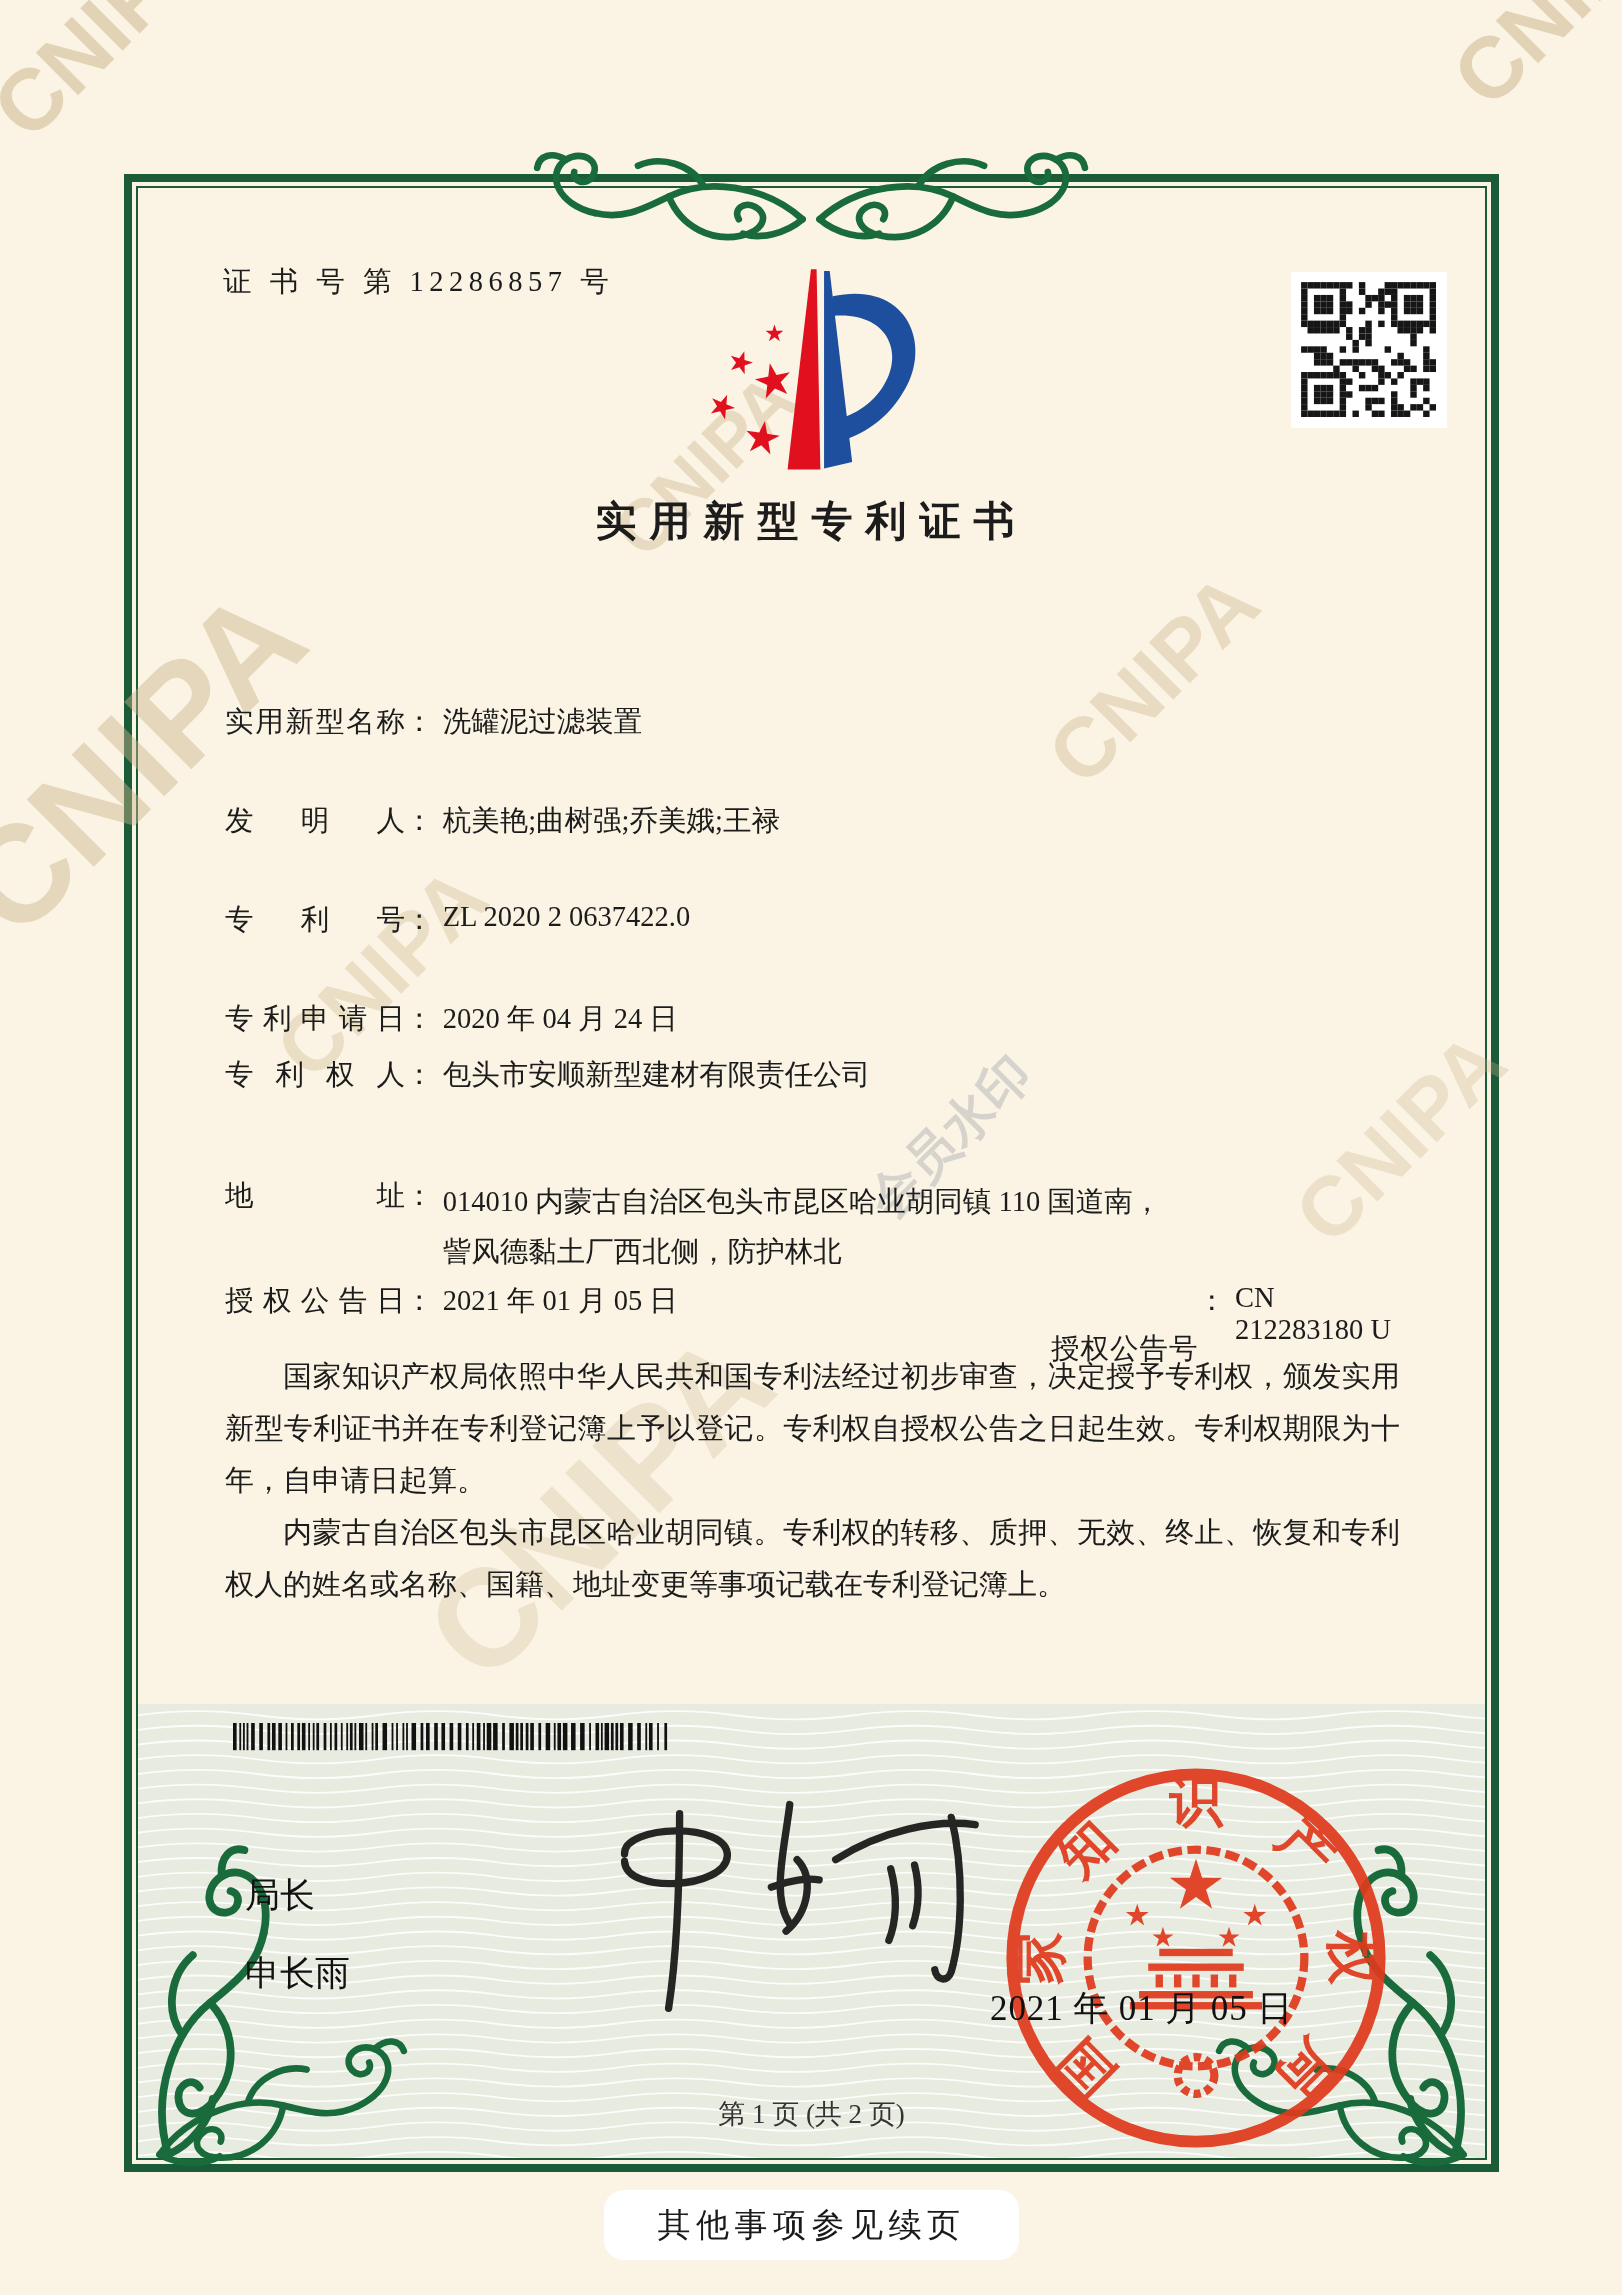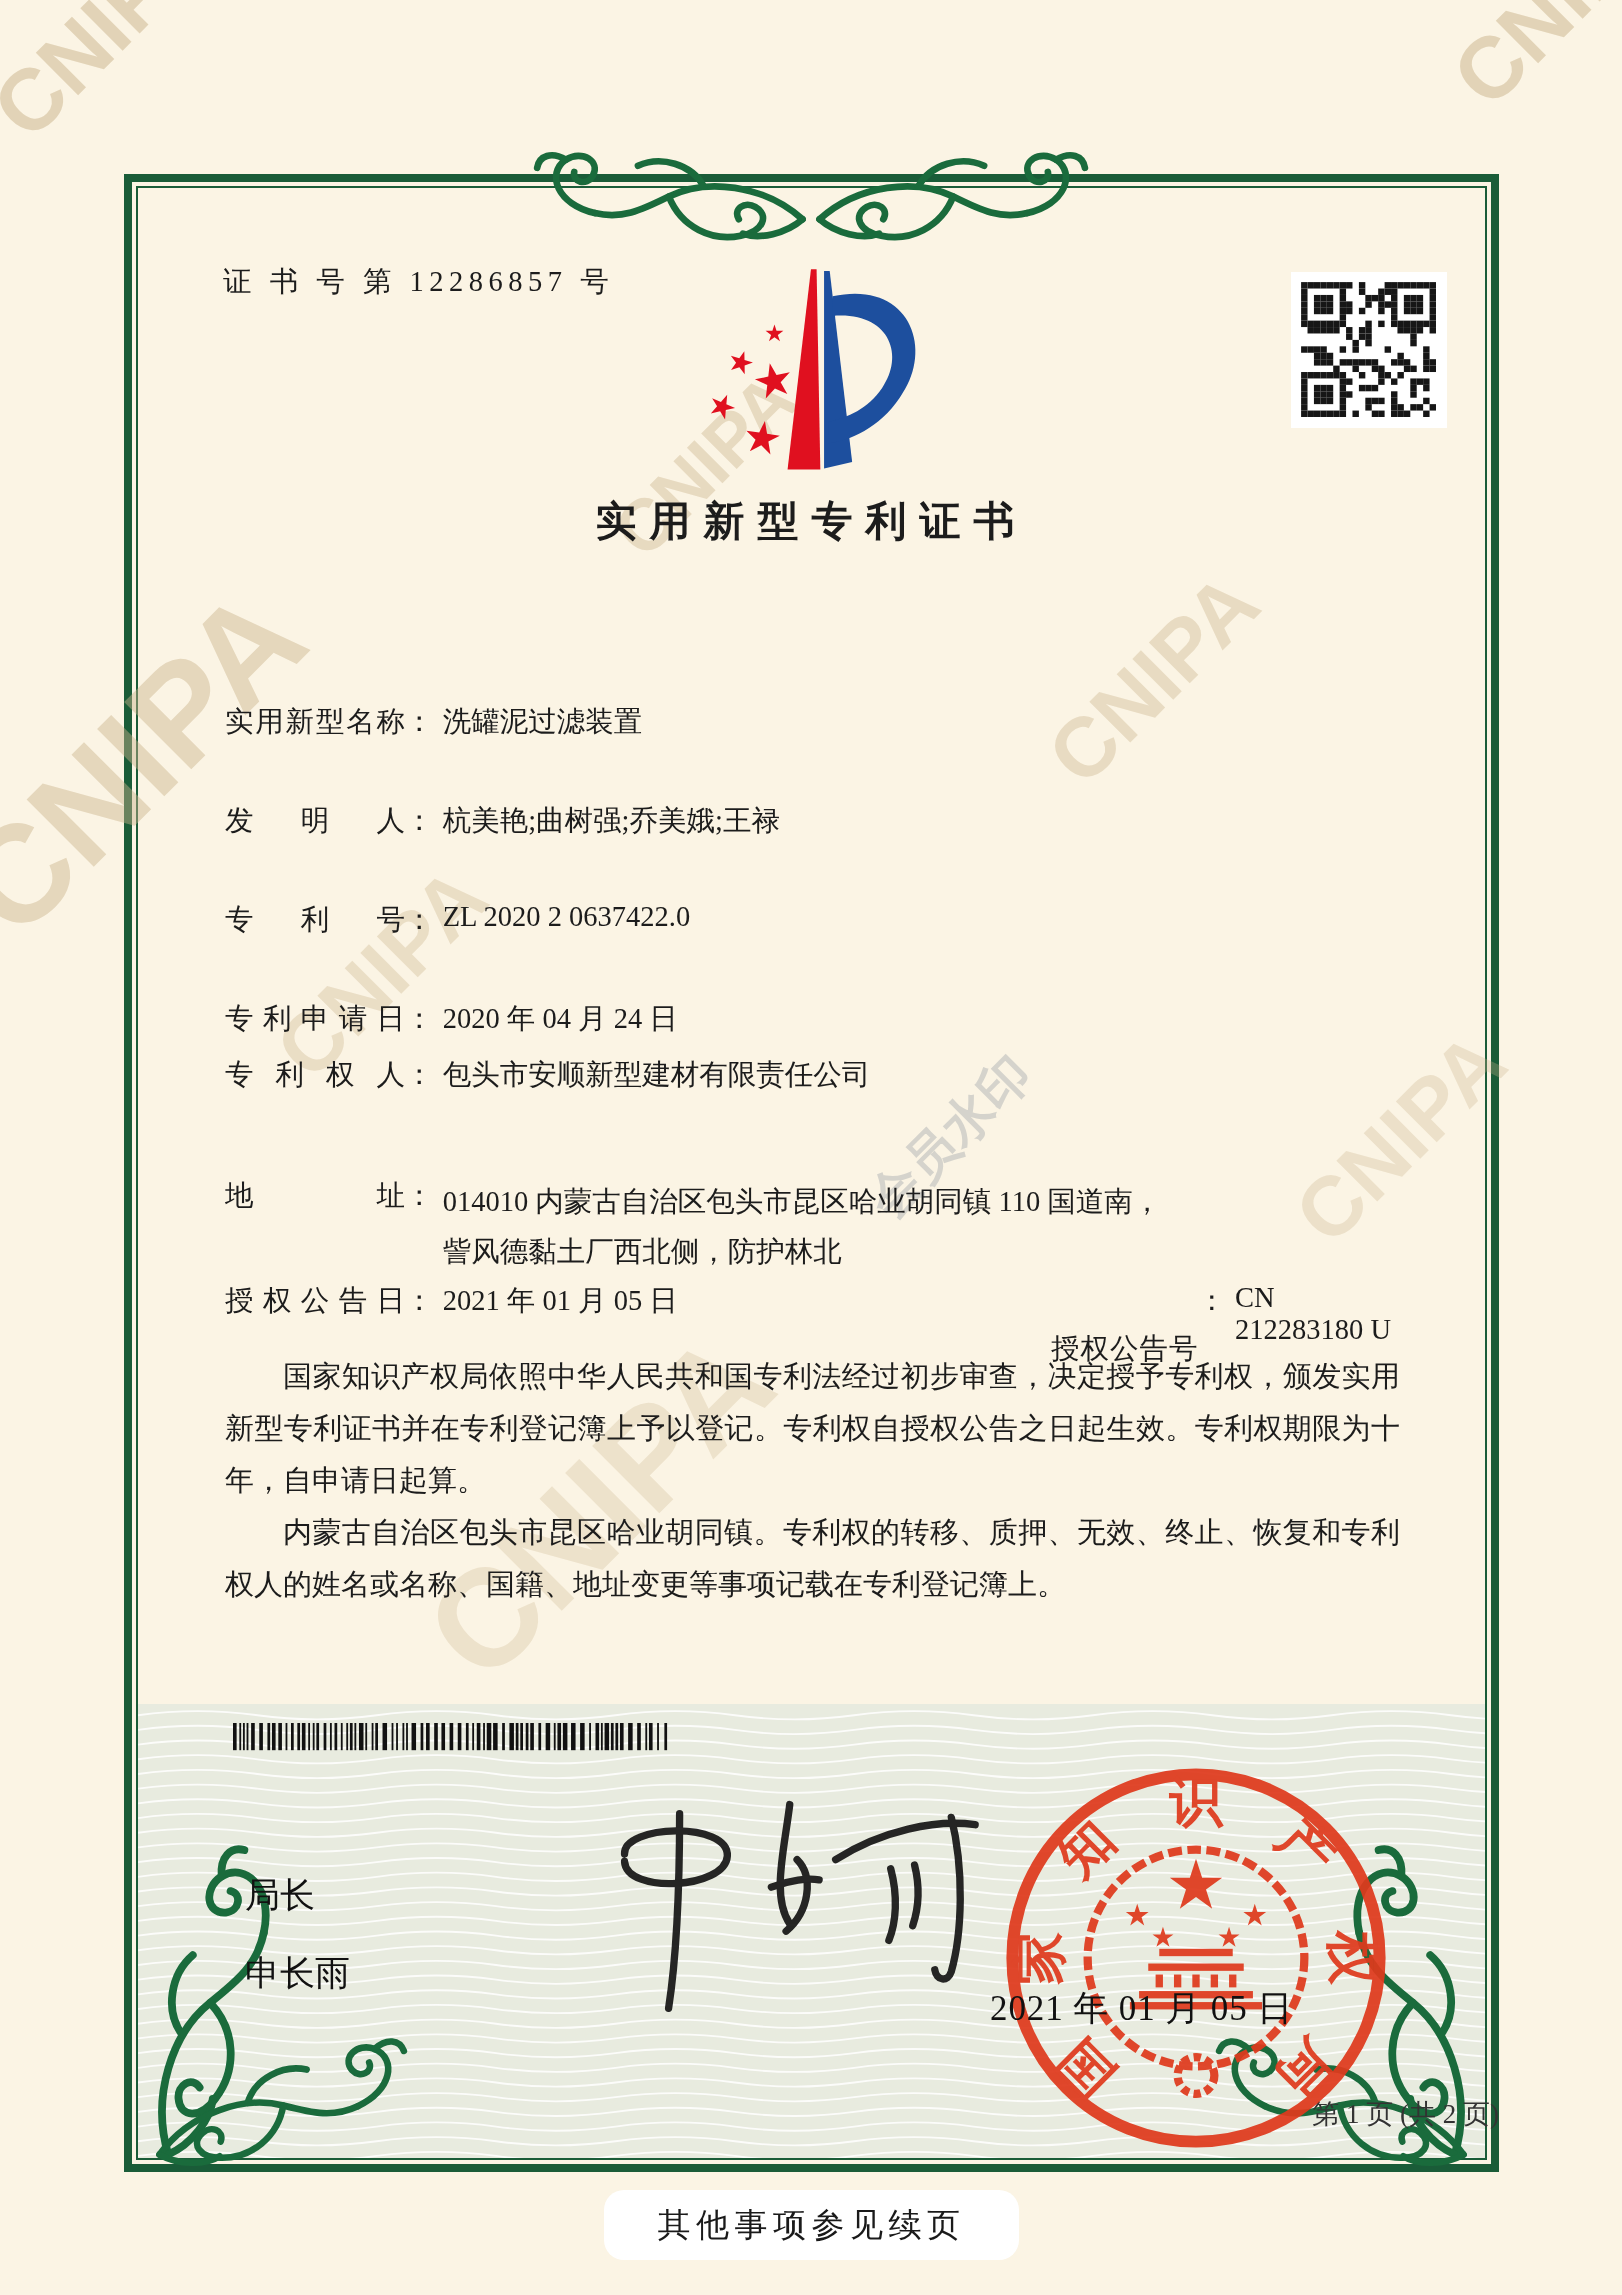--- a/index.html
+++ b/index.html
@@ -26,21 +26,21 @@
   .addr-lines div{line-height:50px;}
   .grant2{position:absolute;left:826px;top:0;display:flex;font-size:28.5px;}
   .grant2 .flabel{width:180px;margin-top:48px;}
   .paras{position:absolute;left:225px;top:1350px;width:1175px;font-size:29px;line-height:52px;text-align:justify;}
   .paras p{margin:0;text-indent:2em;}
   
   .chief{position:absolute;left:245px;top:1872px;font-family:"Liberation Sans","DejaVu Sans",sans-serif;
          font-weight:normal;font-size:35px;color:#111;}
   .chief div{margin-bottom:31px;}
   .seal-date{position:absolute;left:990px;top:1985px;font-size:35px;letter-spacing:0.9px;color:#111;z-index:6;}
-  .page-num{position:absolute;left:124px;top:2096px;width:1375px;text-align:right;font-size:27px;color:#333;}
+  .page-num{position:absolute;left:124px;top:2096px;width:1375px;text-align:center;font-size:27px;color:#333;}
   .note-box{position:absolute;left:604px;top:2190px;width:415px;height:70px;background:#ffffff;
             text-align:center;line-height:70px;font-size:33px;letter-spacing:5.5px;color:#1a1a1a;border-radius:20px;}
   
   .logo{position:absolute;left:681px;top:257px;}
   .qr-wrap{position:absolute;left:1291px;top:272px;width:156px;height:156px;background:#ffffff;}
   .barcode-wrap{position:absolute;left:230px;top:1723px;}
   .sig{position:absolute;left:404px;top:1777px;z-index:5;}
   .seal{position:absolute;left:994px;top:1756px;z-index:4;opacity:.93;}
   #seal-chars text{font-family:"Liberation Serif",serif;font-size:58px;font-weight:bold;fill:#df3a1d;}
   .ornaments{position:absolute;left:0;top:0;pointer-events:none;}

